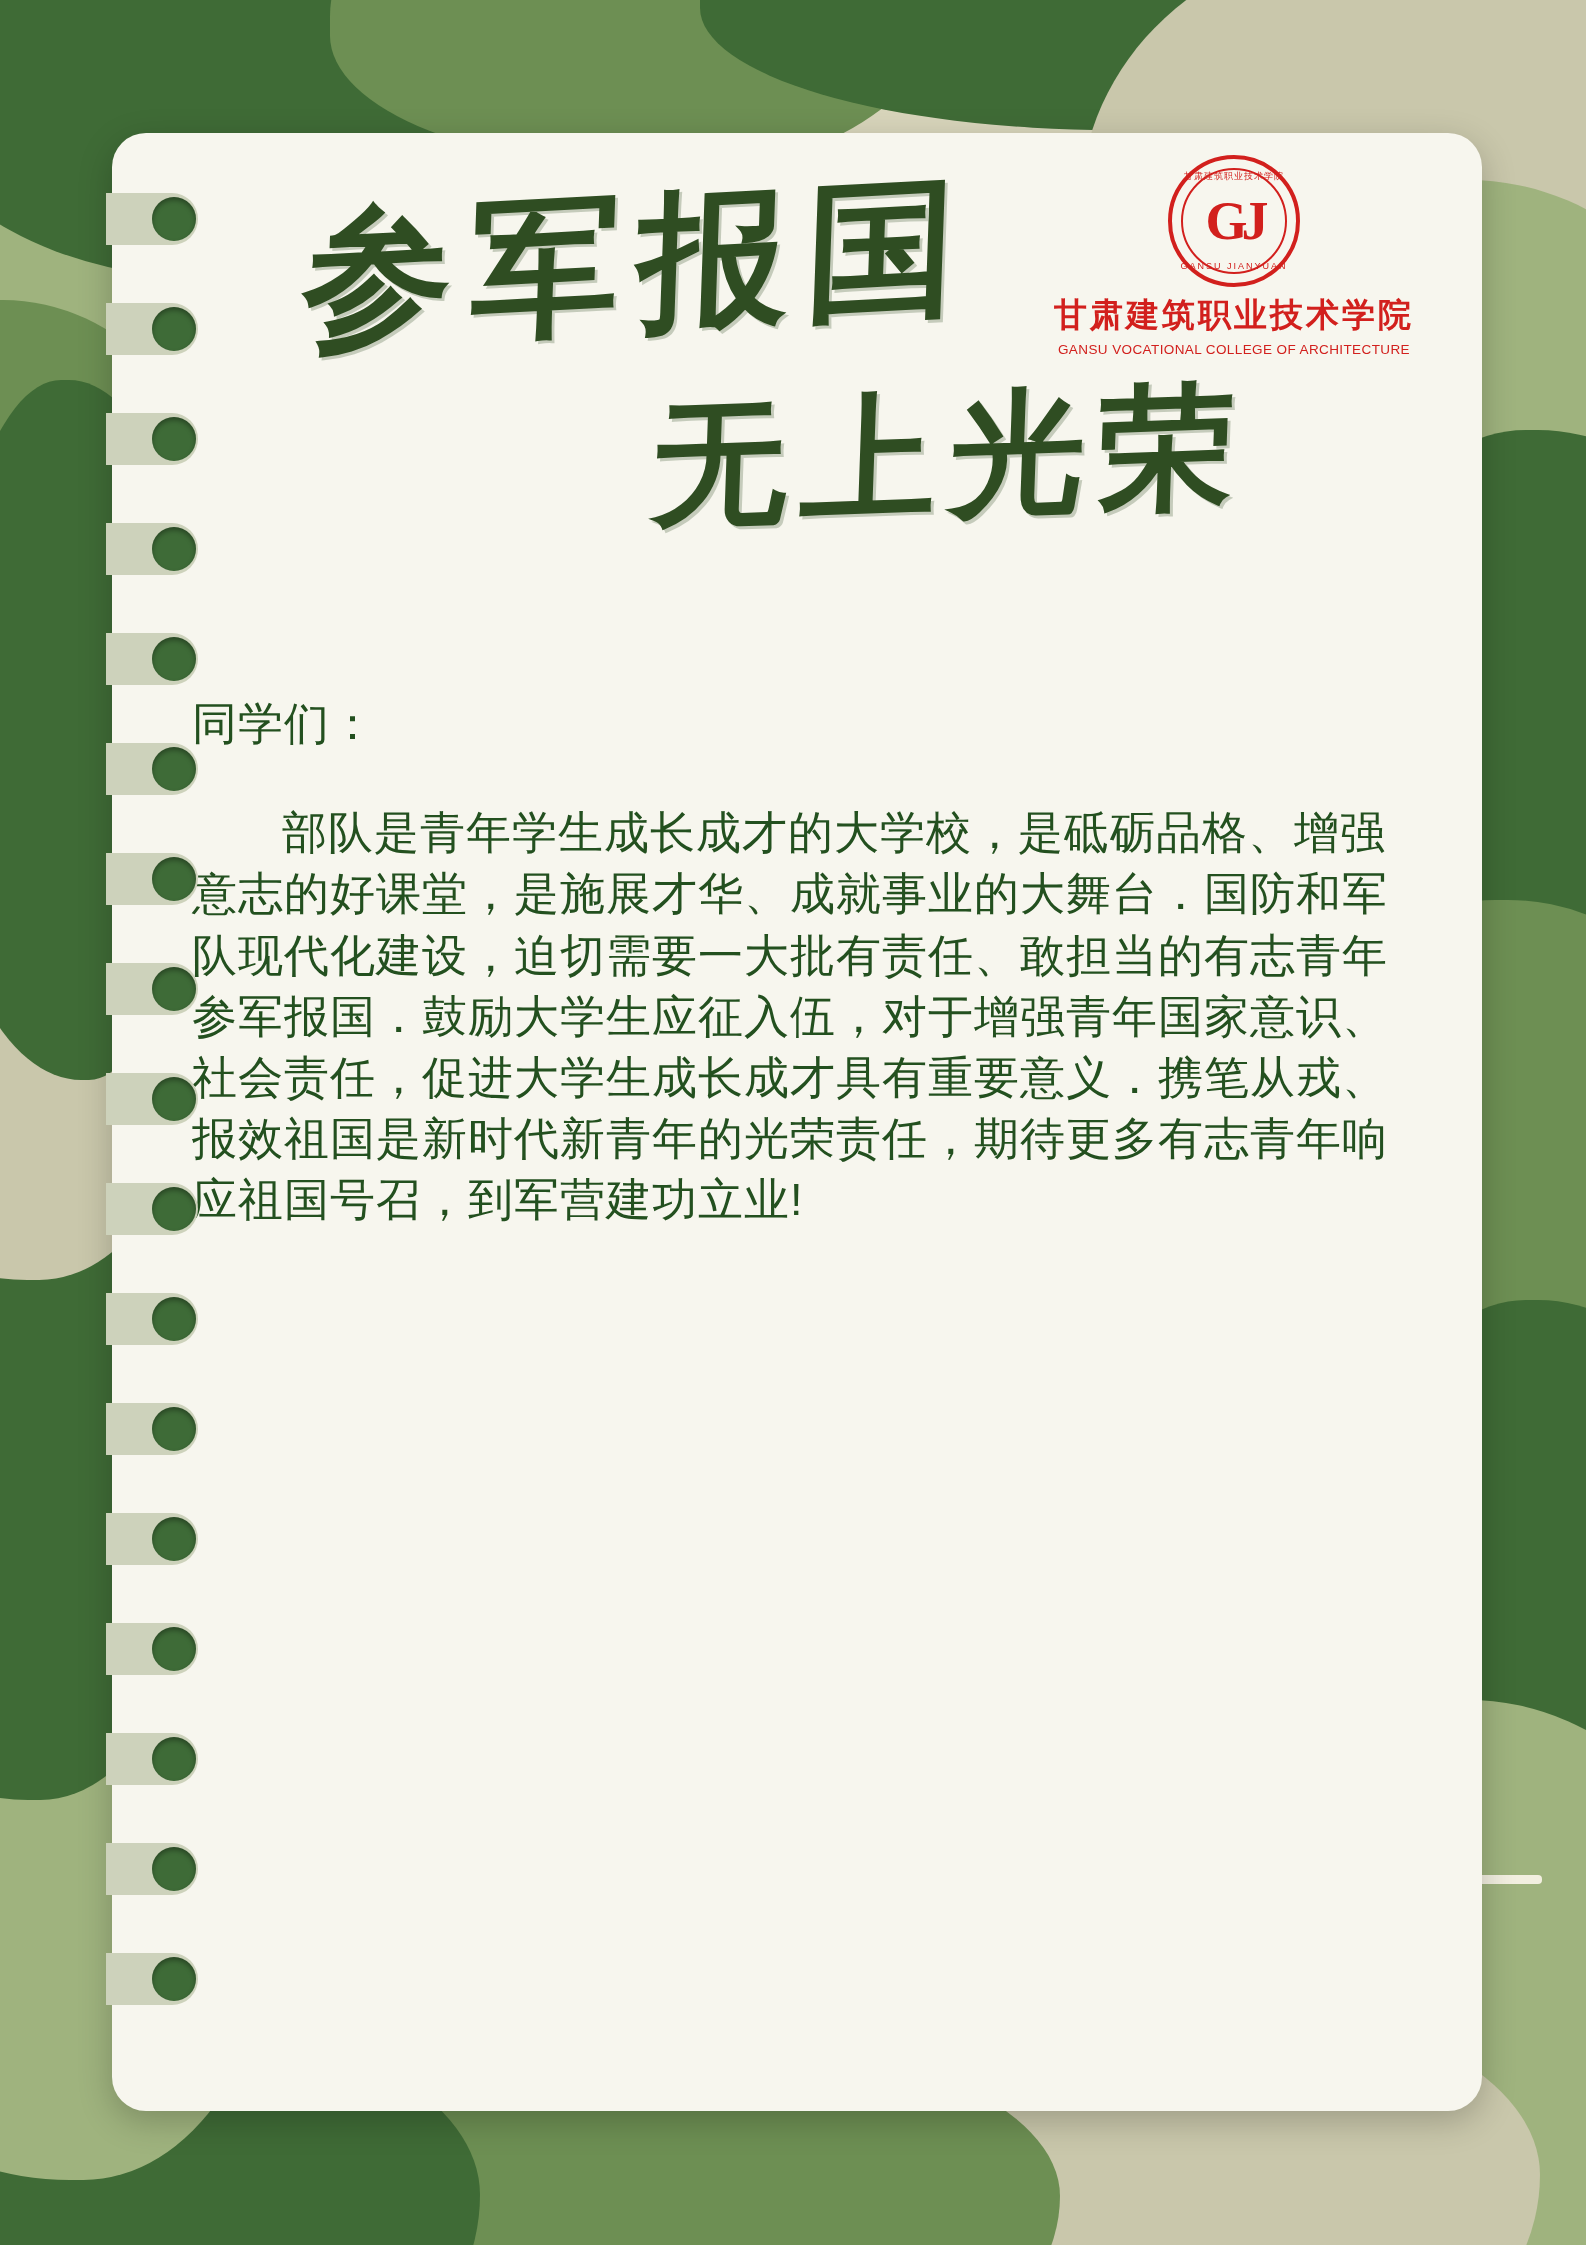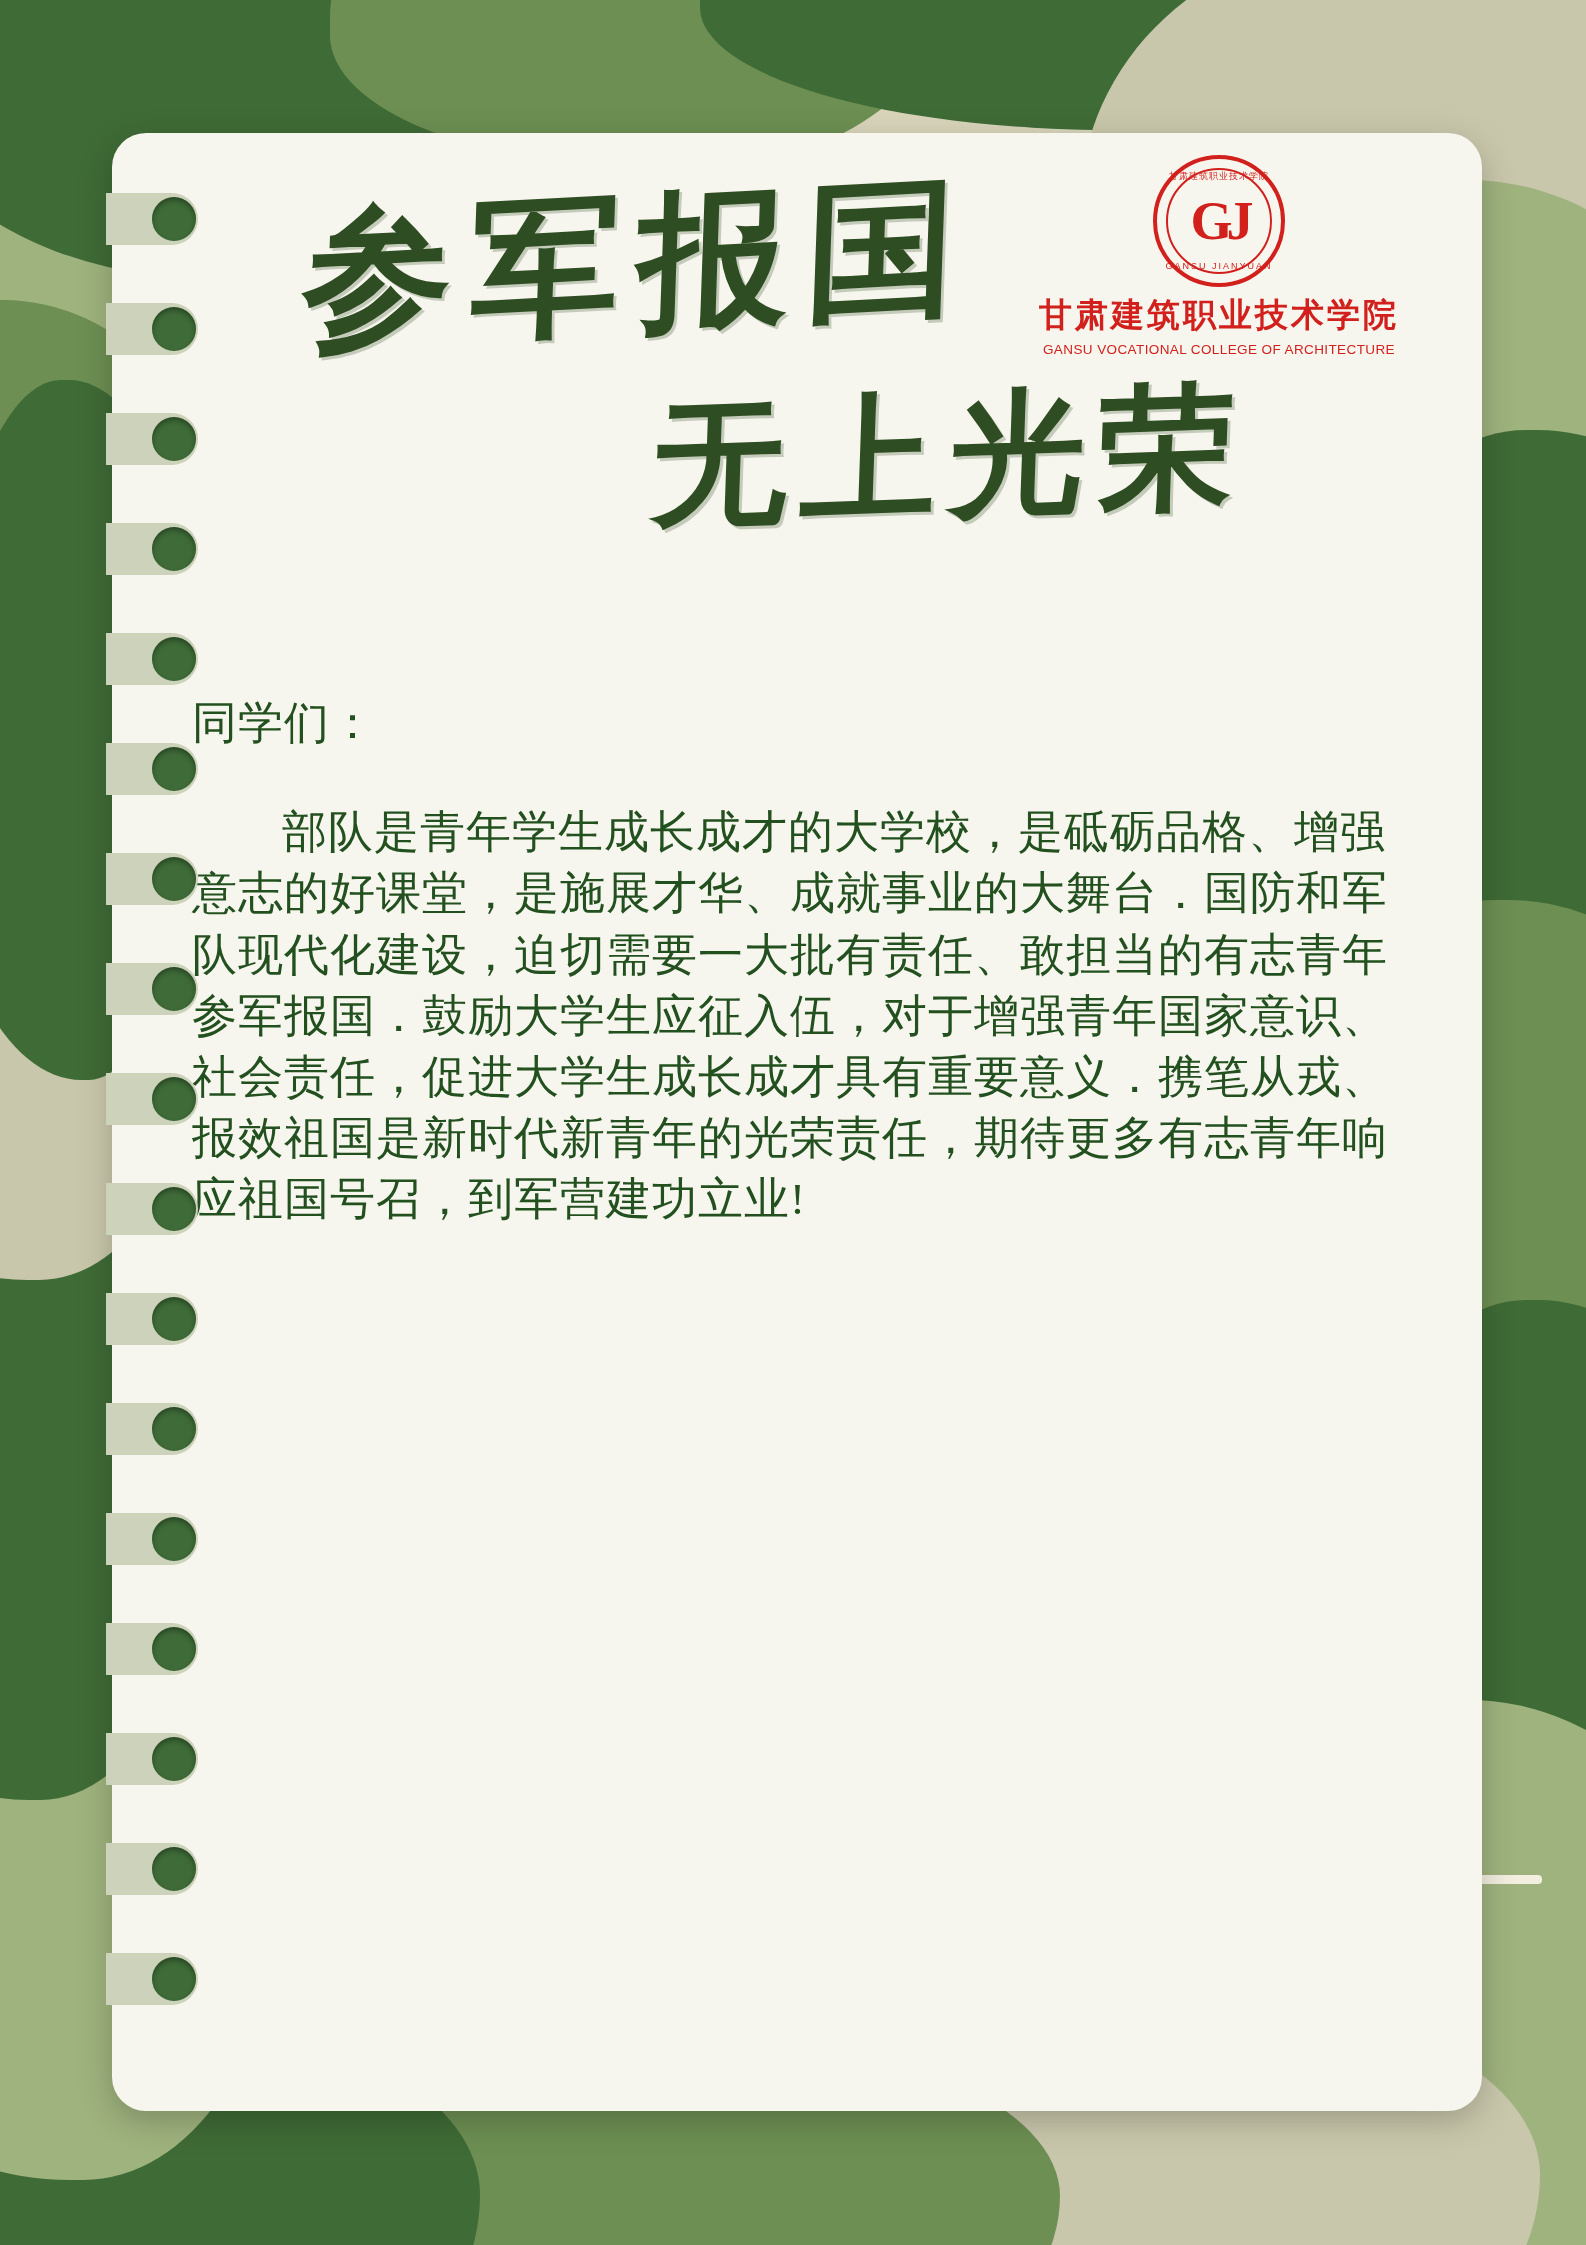--- a/index.html
+++ b/index.html
@@ -63,21 +63,21 @@
     width: 44px;
     height: 44px;
     border-radius: 50%;
     background: #3e6b37;
     box-shadow: inset 0 3px 5px rgba(0,0,0,0.35);
   }
 
   
   #logo-area {
     position: absolute;
-    right: 63px;
+    right: 48px;
     top: 22px;
     width: 400px;
     text-align: center;
   }
   #logo-seal {
     width: 132px;
     height: 132px;
     margin: 0 auto;
     border-radius: 50%;
     border: 4px solid #d2201d;
@@ -172,21 +172,21 @@
     transform: rotate(-2deg) skewX(-4deg);
     text-shadow: 3px 3px 0 rgba(47,77,34,0.25);
   }
 
   
   #body-text {
     position: absolute;
     left: 80px;
     top: 560px;
     width: 1230px;
-    font-family: Liberation Serif, serif;
+    font-family: Liberation Sans, sans-serif;
     font-size: 45px;
     line-height: 1.36;
     color: #23501f;
     letter-spacing: 1px;
   }
   .para {
     margin: 0 0 2px 0;
   }
   .indent {
     text-indent: 90px;

